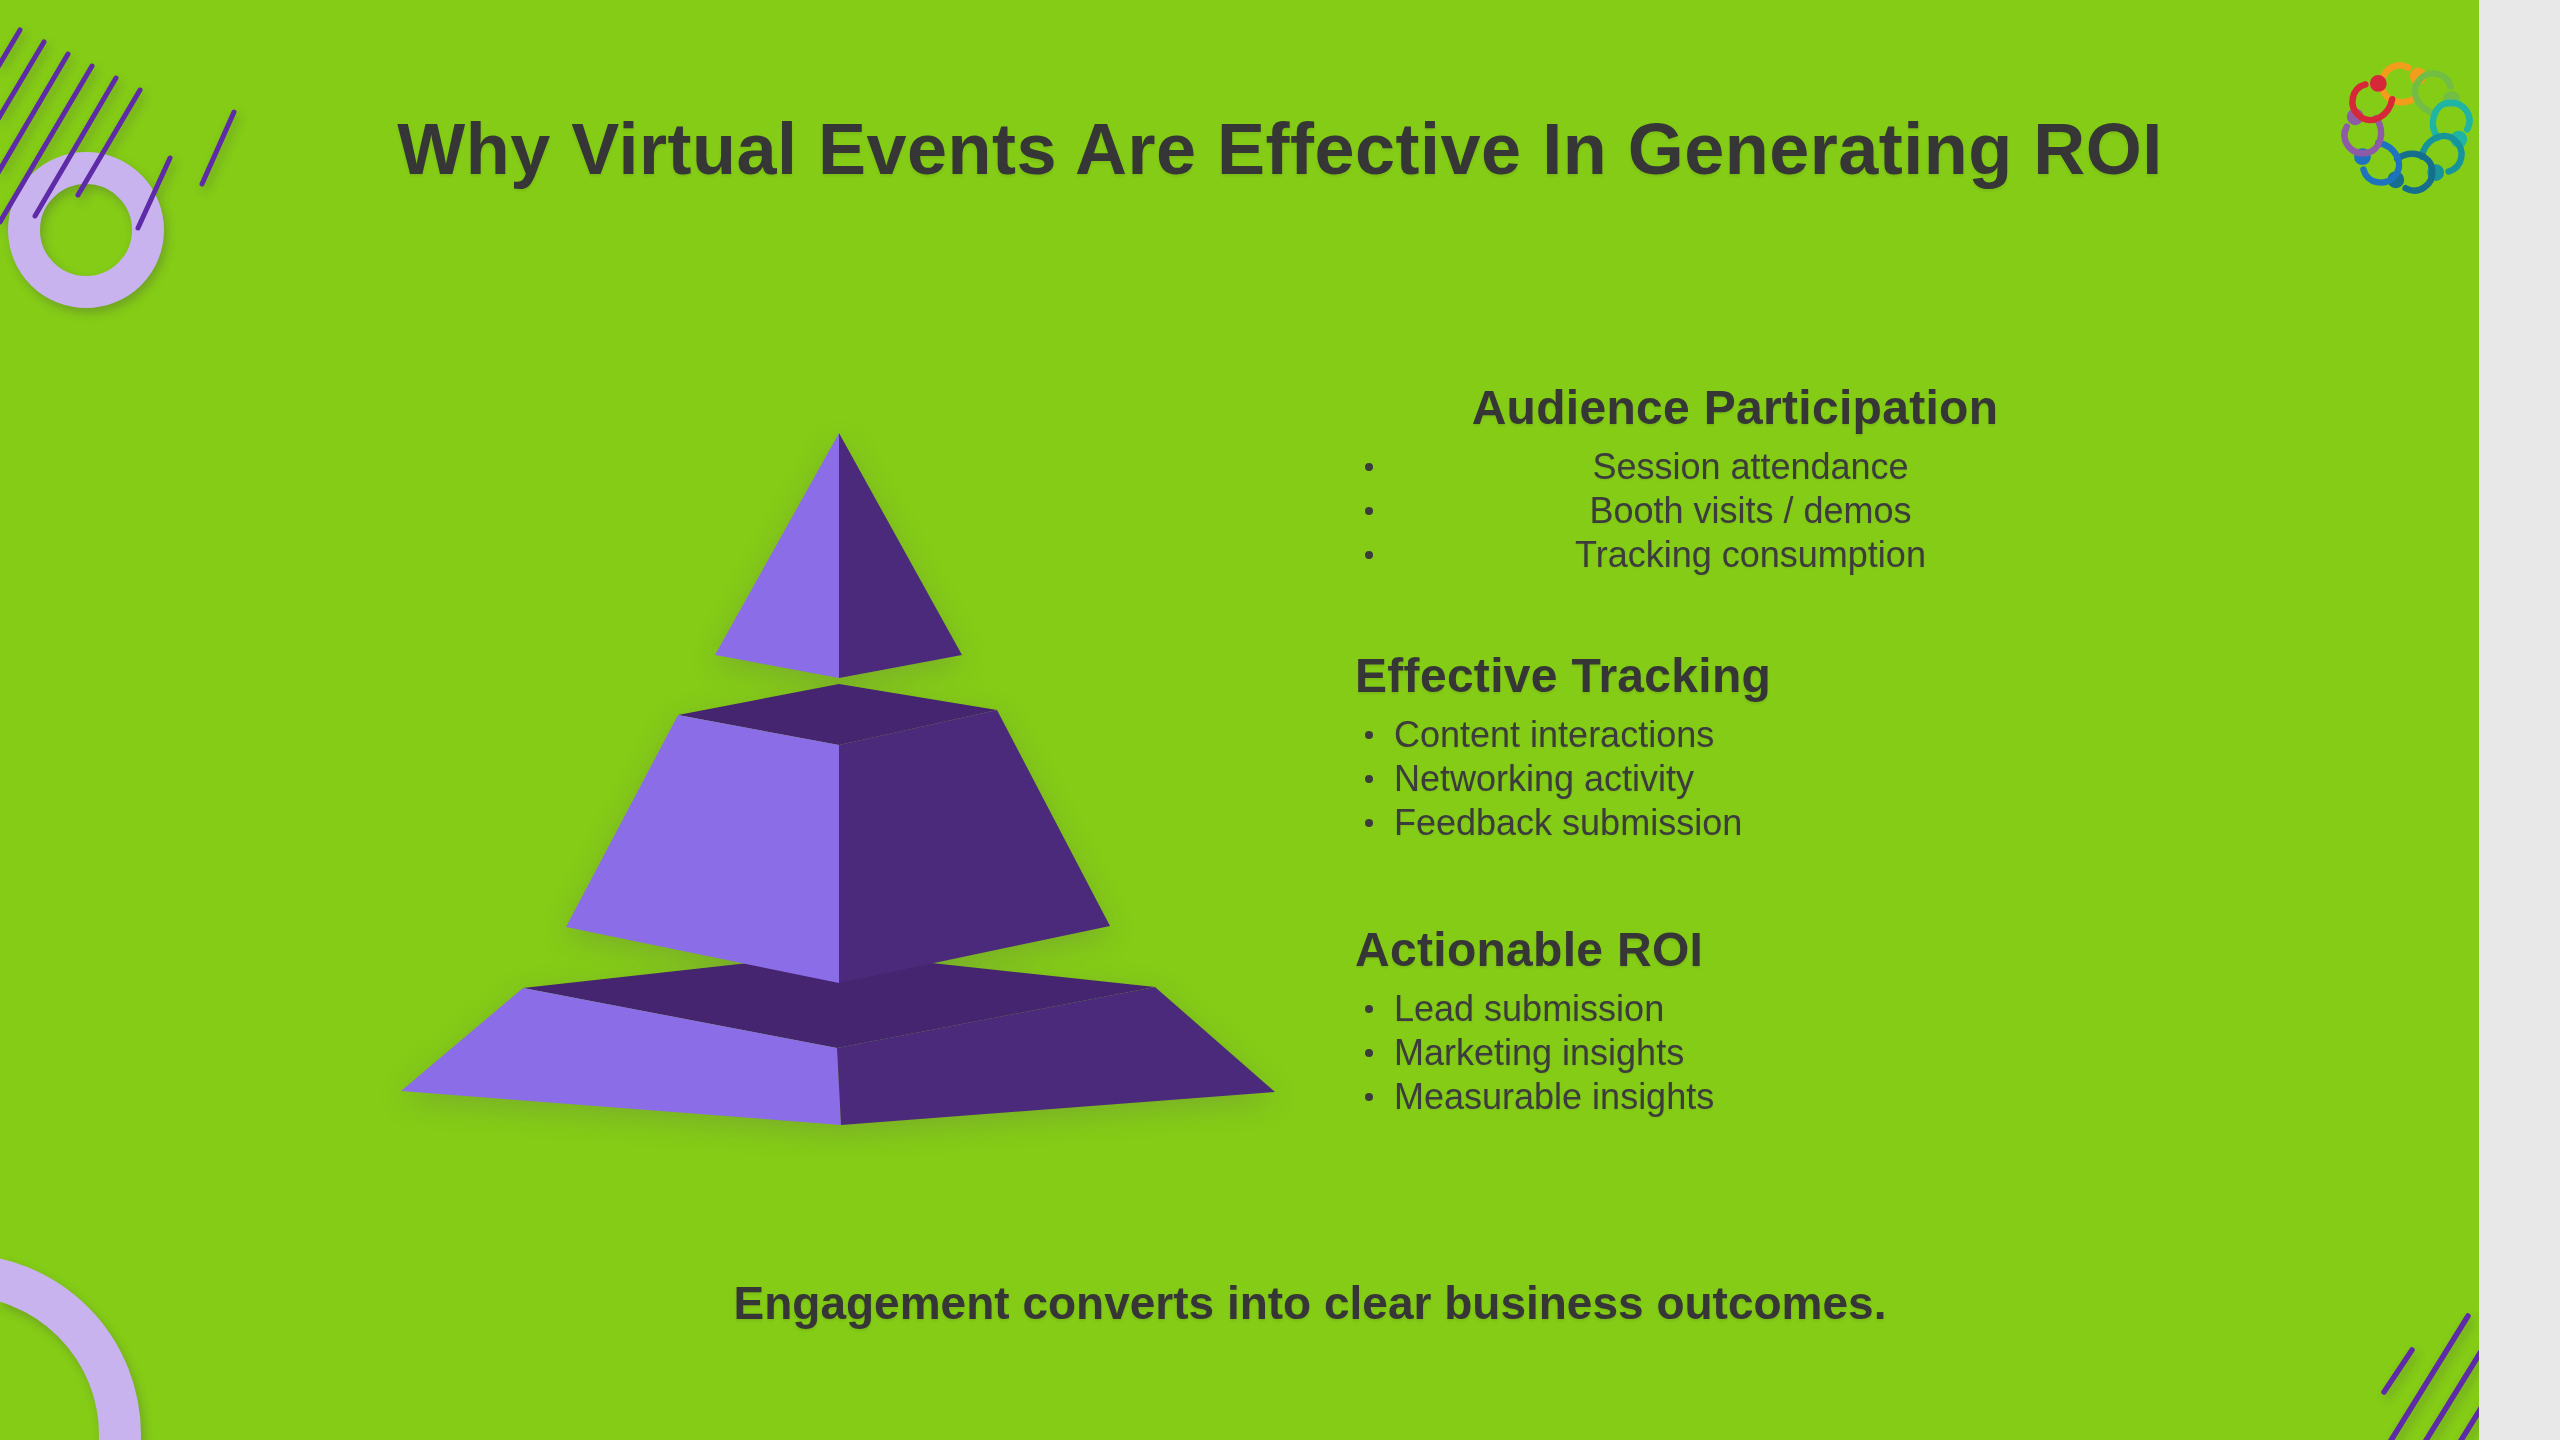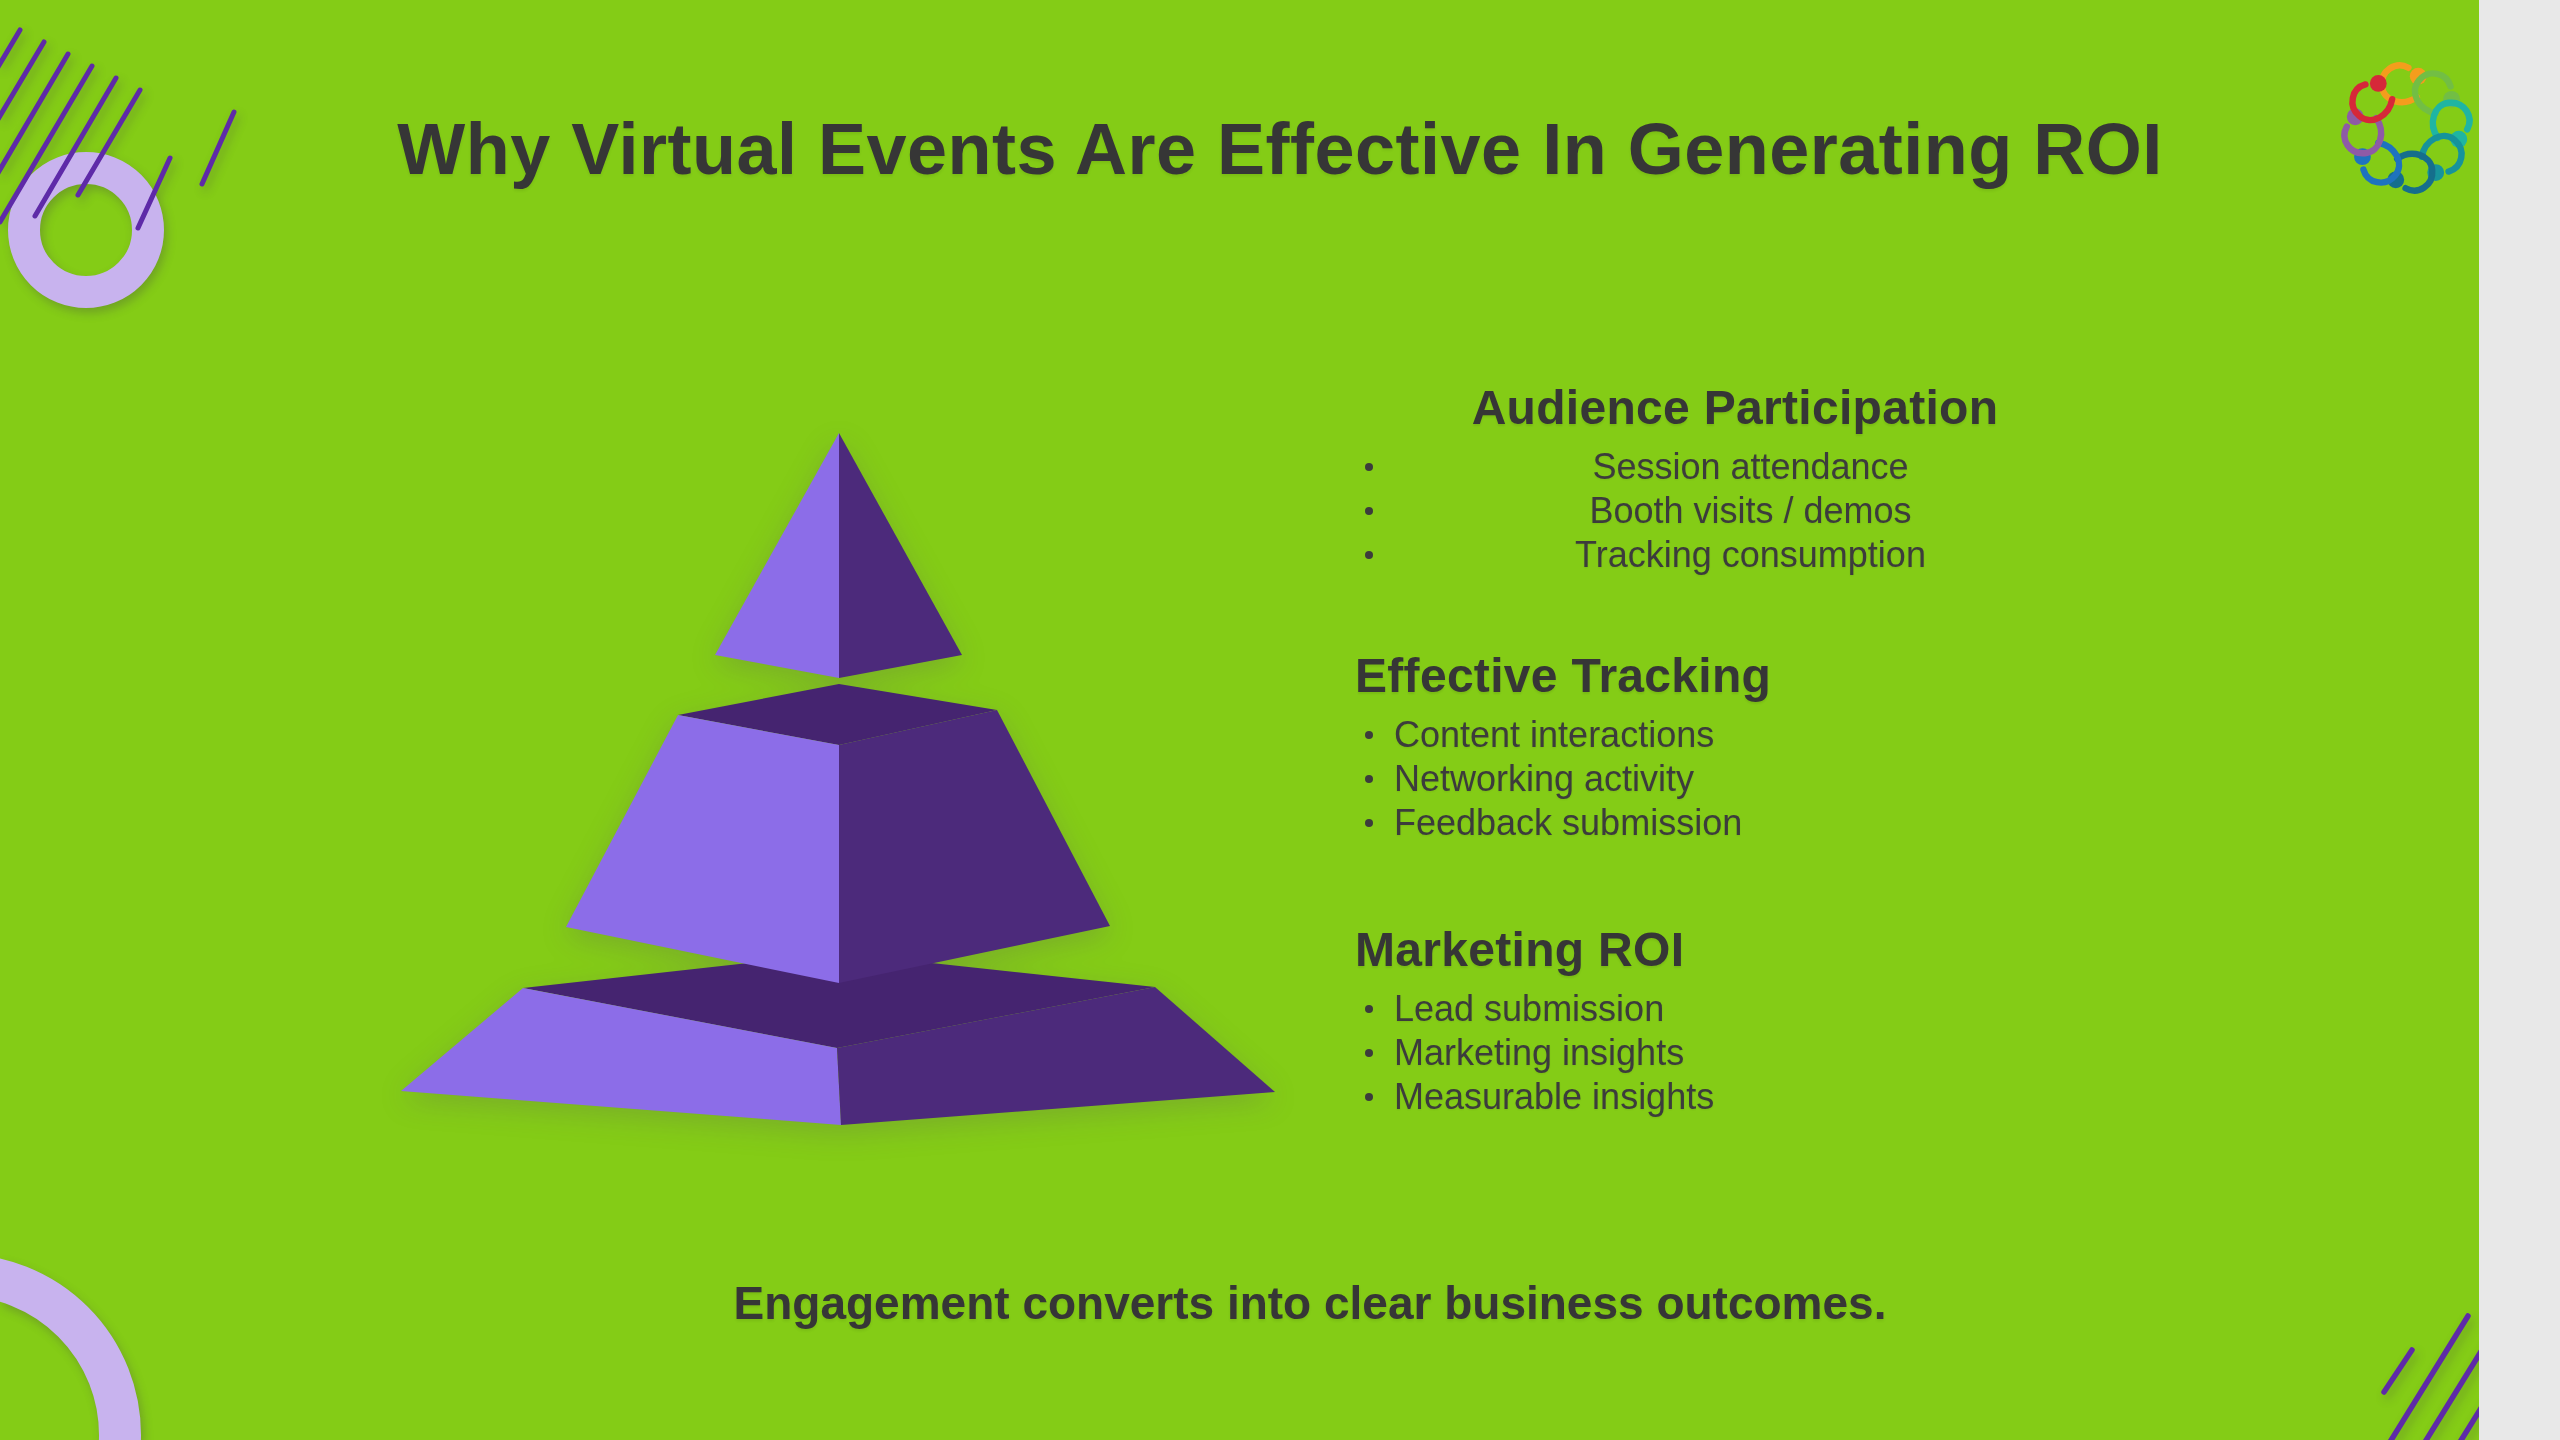--- a/index.html
+++ b/index.html
@@ -154,21 +154,21 @@
   <div class="section" id="section-1">
     <h2>Effective Tracking</h2>
     <ul>
       <li>Content interactions</li>
       <li>Networking activity</li>
       <li>Feedback submission</li>
     </ul>
   </div>
 
   <div class="section" id="section-2">
-    <h2>Marketing ROI</h2>
+    <h2>Actionable ROI</h2>
     <ul>
       <li>Lead submission</li>
       <li>Marketing insights</li>
       <li>Measurable insights</li>
     </ul>
   </div>
 
   <div class="footer">Engagement converts into clear business outcomes.</div>
 
 </div>

